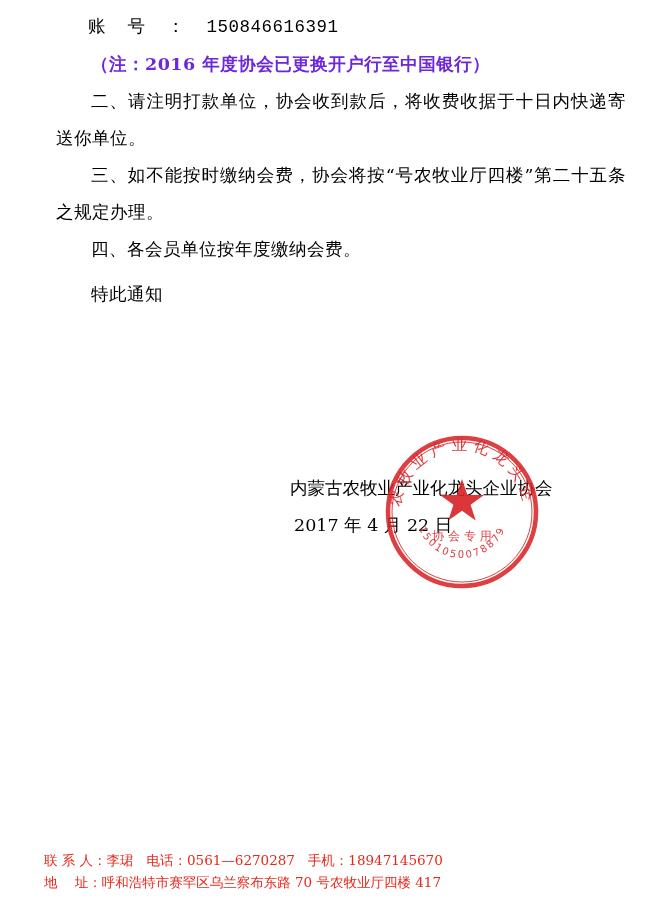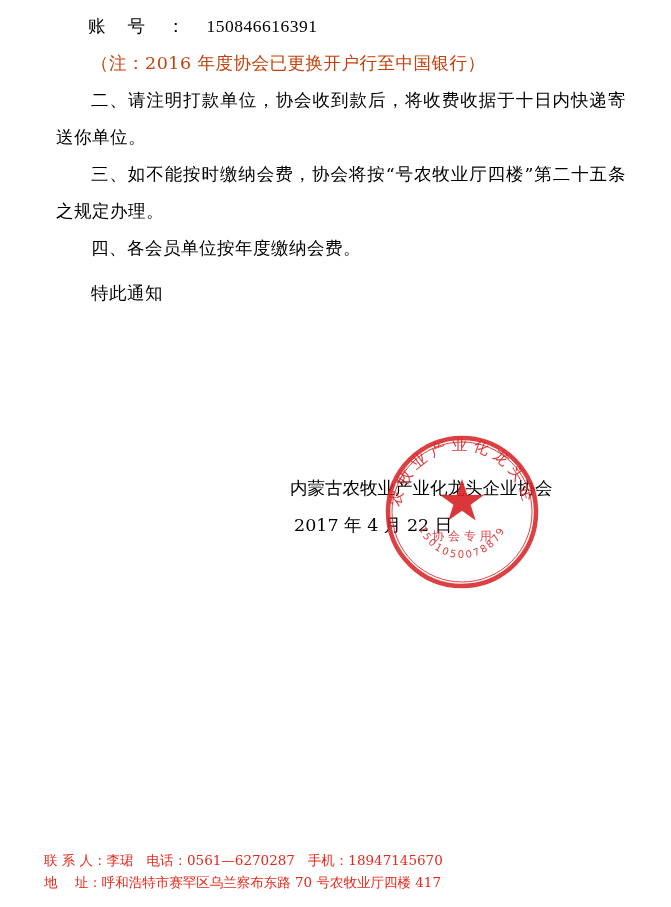--- a/index.html
+++ b/index.html
@@ -31,32 +31,33 @@
     line-height: 37px;
     letter-spacing: 0.5px;
     text-align: justify;
     margin: 0;
     white-space: pre-wrap;
   }
   .indent {
     text-indent: 35px;
   }
   .red {
-    color: #c2410c;
+    color: #6d28d9;
+    font-weight: bold;
   }
   .acct-line {
     display: flex;
     align-items: baseline;
   }
   .acct-label {
     letter-spacing: 22px;
     padding-left: 32px;
   }
   .acct-num {
-    font-family: Liberation Serif, serif;
+    font-family: Liberation Mono, monospace;
   }
   .spacer-1 { height: 8px; }
 
   
   .sign-block {
     position: absolute;
     left: 290px;
     top: 470px;
     width: 340px;
     font-size: 17.5px;

